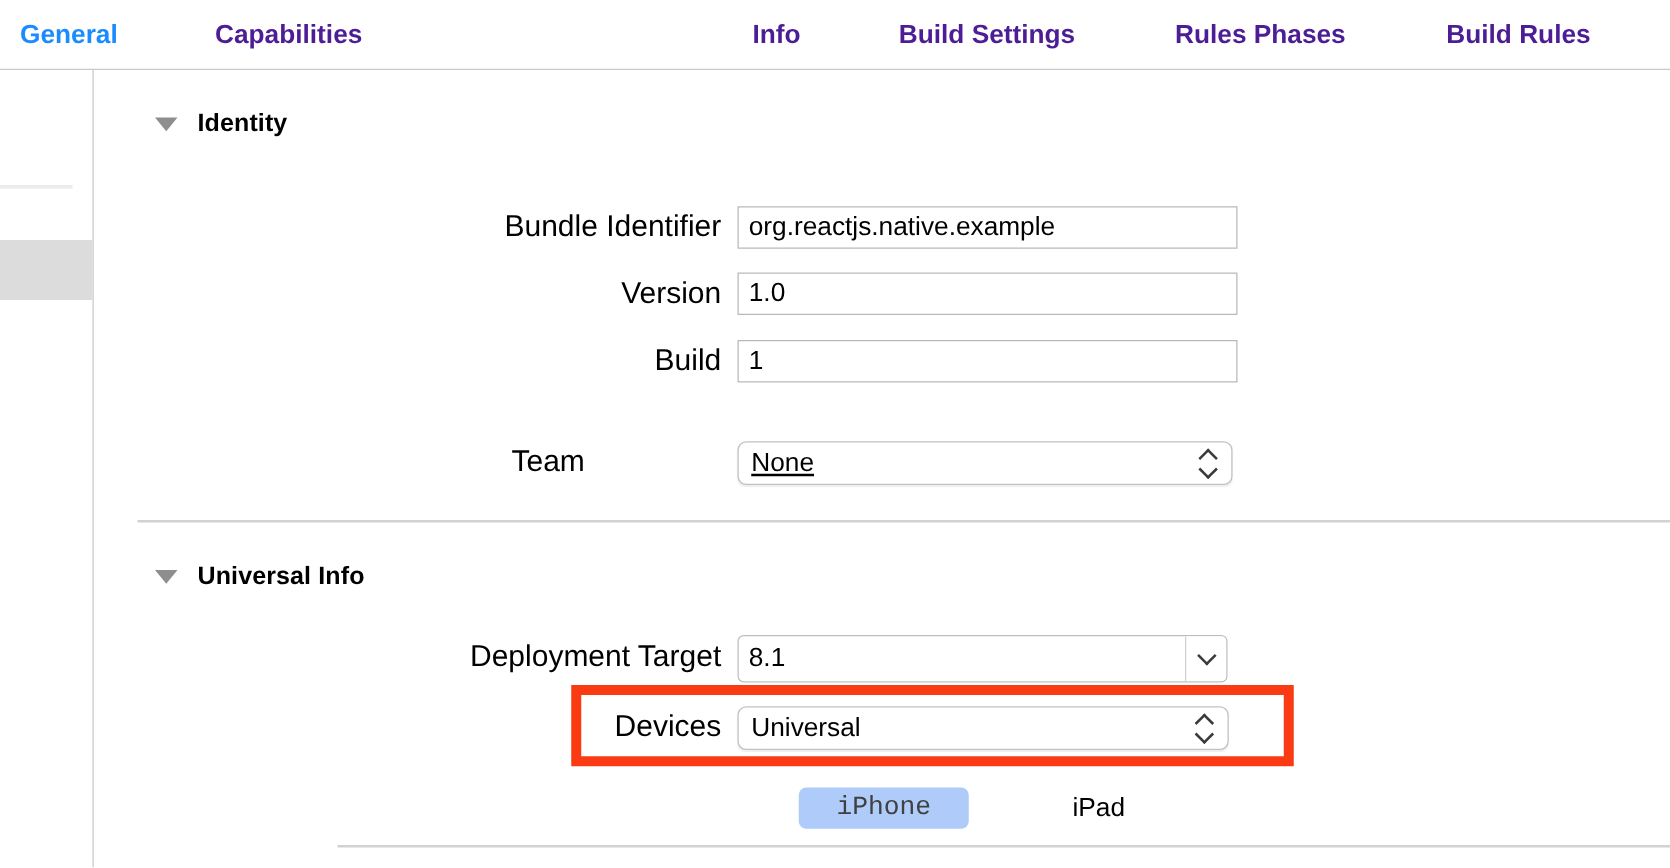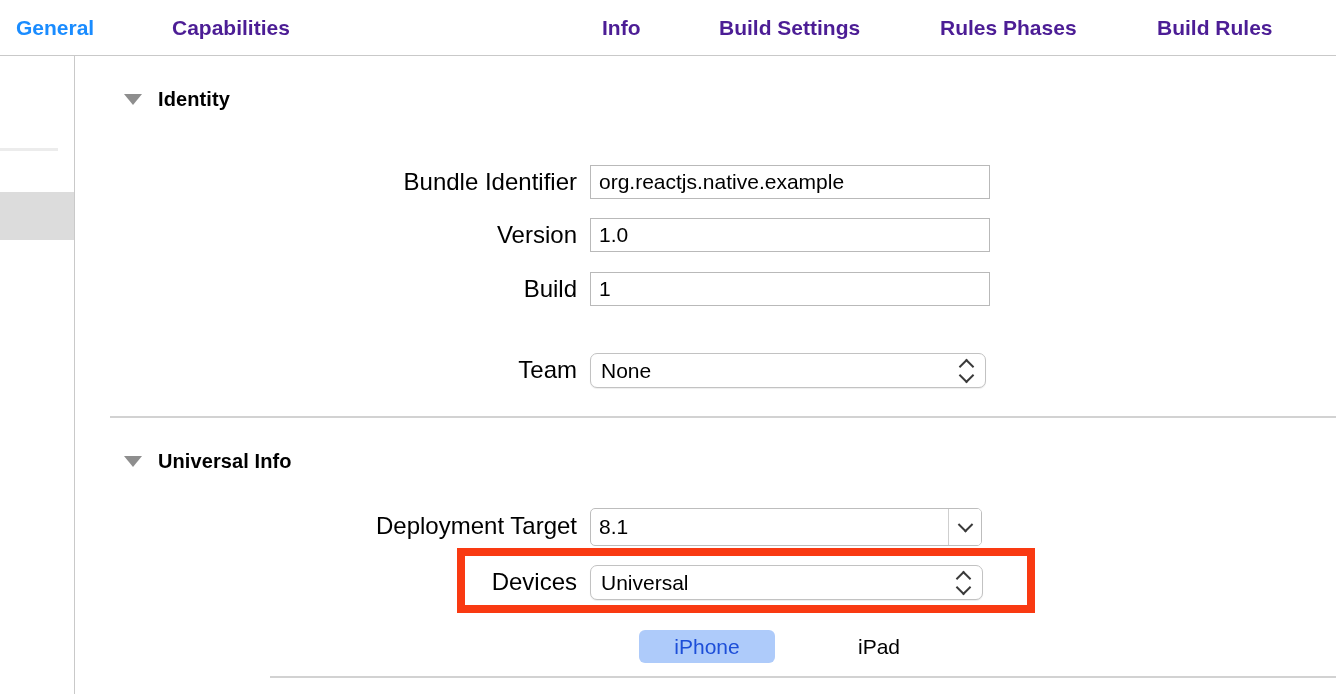--- a/index.html
+++ b/index.html
@@ -201,21 +201,22 @@
     position: absolute;
     height: 33px;
     line-height: 33px;
     font-size: 21px;
     text-align: center;
     cursor: pointer;
     border-radius: 6px;
   }
   .device-btn.selected {
     background: #aecbfa;
-    color: #1d4ed8;
+    color: #404040;
+    font-family: Liberation Mono, monospace;
   }
   .device-btn.unselected {
     background: transparent;
     color: #000000;
   }
 
   
   #red-highlight {
     position: absolute;
     border: 8px solid #f93a12;
@@ -250,22 +251,22 @@
 
   <div class="field-label" style="left:223px; top:112px; width:277px;">Bundle Identifier</div>
   <div class="text-field" style="left:513px; top:109px; width:400px; height:34px;">org.reactjs.native.example</div>
 
   <div class="field-label" style="left:223px; top:165px; width:277px;">Version</div>
   <div class="text-field" style="left:513px; top:162px; width:400px; height:34px;">1.0</div>
 
   <div class="field-label" style="left:223px; top:219px; width:277px;">Build</div>
   <div class="text-field" style="left:513px; top:216px; width:400px; height:34px;">1</div>
 
-  <div class="field-label" style="left:223px; top:300px; width:277px;">Team</div>
-  <div class="popup-button" style="left:513px; top:297px; width:396px; height:35px;">
+  <div class="field-label" style="left:223px; top:300px; width:277px;text-align:center;">Team</div>
+  <div class="popup-button" style="left:513px; top:297px; width:396px; height:35px;text-decoration:underline;">
     <span class="pb-value">None</span>
     <span class="chev-updown"></span>
   </div>
 
   <div class="hrule" style="left:33px; top:360px; width:1226px;"></div>
 
   <div class="section-header" style="left:47px; top:394px;">
     <span class="disclosure"></span>
     <span class="section-title">Universal Info</span>
   </div>

